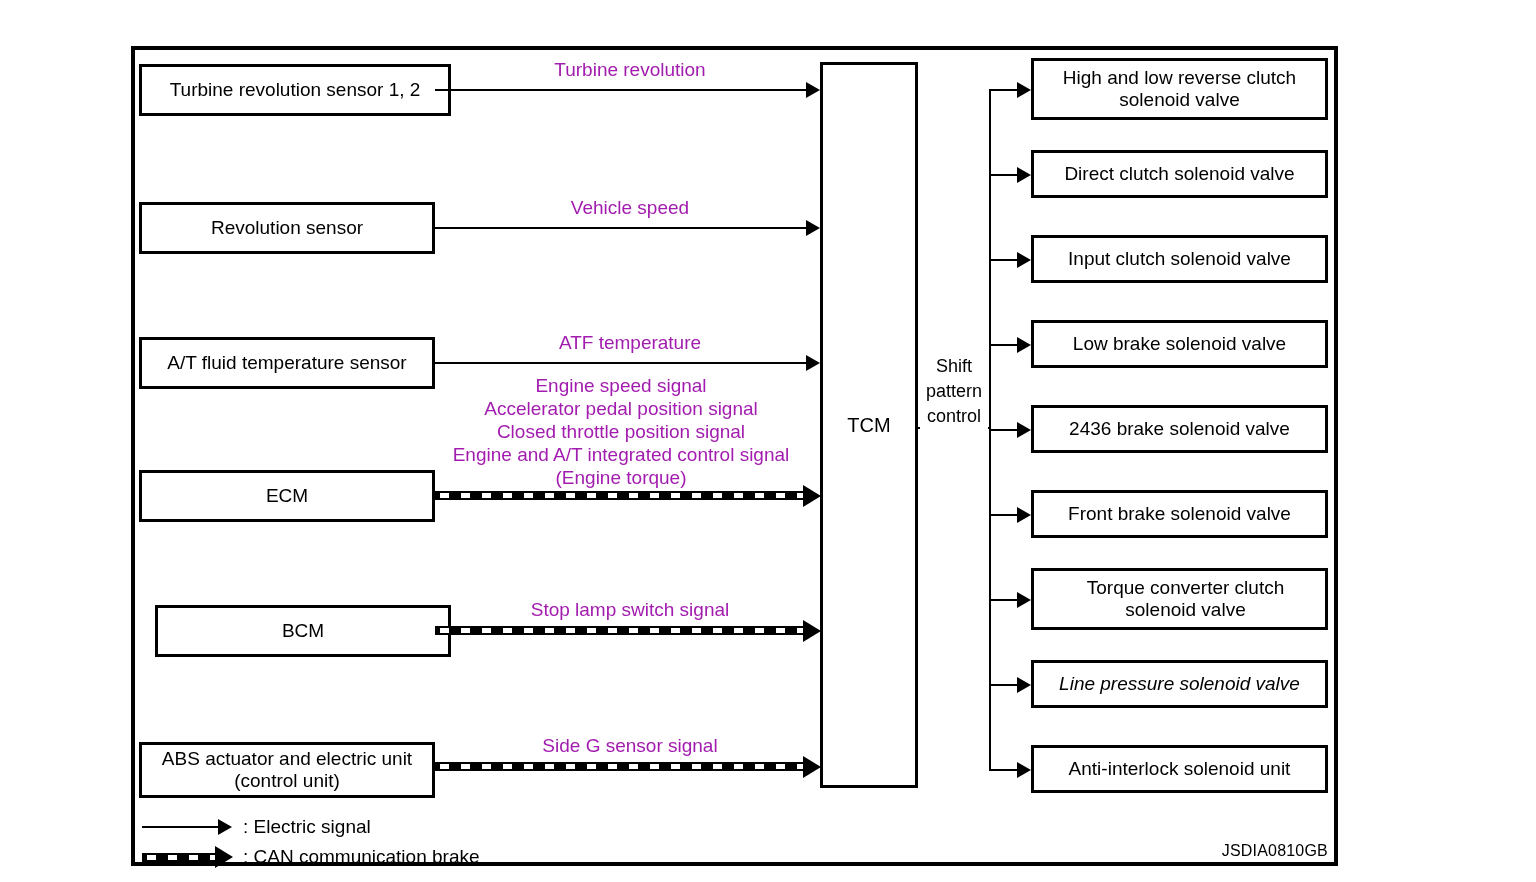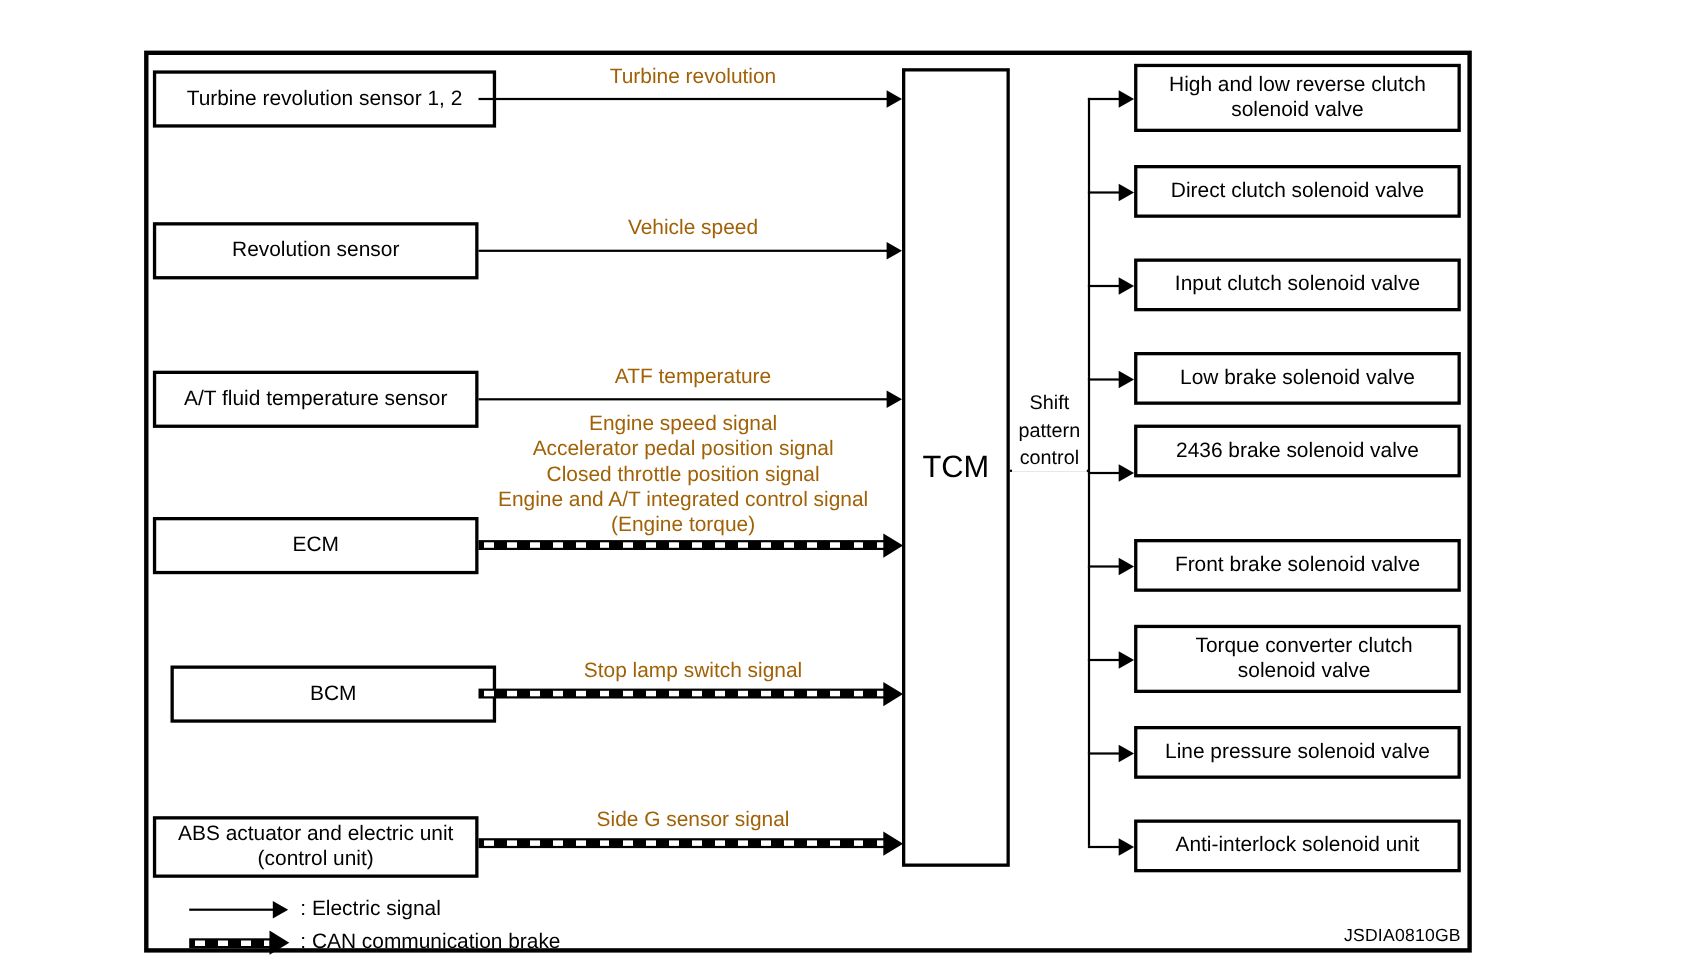--- a/index.html
+++ b/index.html
@@ -56,21 +56,21 @@
   }
   #tcm-label {
     position: absolute;
     left: 0;
     top: 0;
     width: 100%;
     height: 100%;
     display: flex;
     align-items: center;
     justify-content: center;
-    font-size: 28px;
+    font-size: 20px;
     color: #000;
   }
   
   .hline {
     position: absolute;
     height: 2px;
     background: #000;
   }
   .vline {
     position: absolute;
@@ -111,21 +111,21 @@
     height: 0;
     border-top: 11px solid transparent;
     border-bottom: 11px solid transparent;
     border-left: 18px solid #000;
   }
   
   .siglabel {
     position: absolute;
     font-size: 19px;
     line-height: 23px;
-    color: #a16207;
+    color: #a21caf;
     text-align: center;
     white-space: pre-line;
   }
   
   #shift-label {
     position: absolute;
     left: 920px;
     top: 352px;
     width: 70px;
     font-size: 18px;
@@ -302,50 +302,50 @@
     </div>
 
     <div class="hline" style="left:854px; top:294px; width:30px;"></div>
     <div class="arrow" style="left:882px; top:287px;"></div>
     <div class="box" style="left:896px; top:270px; width:297px; height:48px;">
       <span>Low brake solenoid valve</span>
     </div>
 
     <div class="hline" style="left:854px; top:379px; width:30px;"></div>
     <div class="arrow" style="left:882px; top:372px;"></div>
-    <div class="box" style="left:896px; top:336px; width:297px; height:48px;">
+    <div class="box" style="left:896px; top:355px; width:297px; height:48px;">
       <span>2436 brake solenoid valve</span>
     </div>
 
     <div class="hline" style="left:854px; top:464px; width:30px;"></div>
     <div class="arrow" style="left:882px; top:457px;"></div>
     <div class="box" style="left:896px; top:440px; width:297px; height:48px;">
       <span>Front brake solenoid valve</span>
     </div>
 
     <div class="hline" style="left:854px; top:549px; width:30px;"></div>
     <div class="arrow" style="left:882px; top:542px;"></div>
     <div class="box" style="left:896px; top:518px; width:297px; height:62px; white-space:pre-line;padding-left:16px;">
       <span>Torque converter clutch
 solenoid valve</span>
     </div>
 
     <div class="hline" style="left:854px; top:634px; width:30px;"></div>
     <div class="arrow" style="left:882px; top:627px;"></div>
-    <div class="box" style="left:896px; top:610px; width:297px; height:48px;">
+    <div class="box" style="left:896px; top:610px; width:297px; height:48px;font-style:italic;">
       <span>Line pressure solenoid valve</span>
     </div>
 
     <div class="hline" style="left:854px; top:719px; width:30px;"></div>
     <div class="arrow" style="left:882px; top:712px;"></div>
     <div class="box" style="left:896px; top:695px; width:297px; height:48px;">
       <span>Anti-interlock solenoid unit</span>
     </div>
 
-    <div id="legend" style="left:30px; top:762px;">
+    <div id="legend" style="left:0; top:762px;">
       <div class="legend-row">
         <span class="legend-eline"></span>
         <span class="legend-earrow"></span>
         <span class="legend-text">: Electric signal</span>
       </div>
       <div class="legend-row">
         <span class="legend-cline"></span>
         <span class="legend-carrow"></span>
         <span class="legend-text">: CAN communication brake</span>
       </div>

